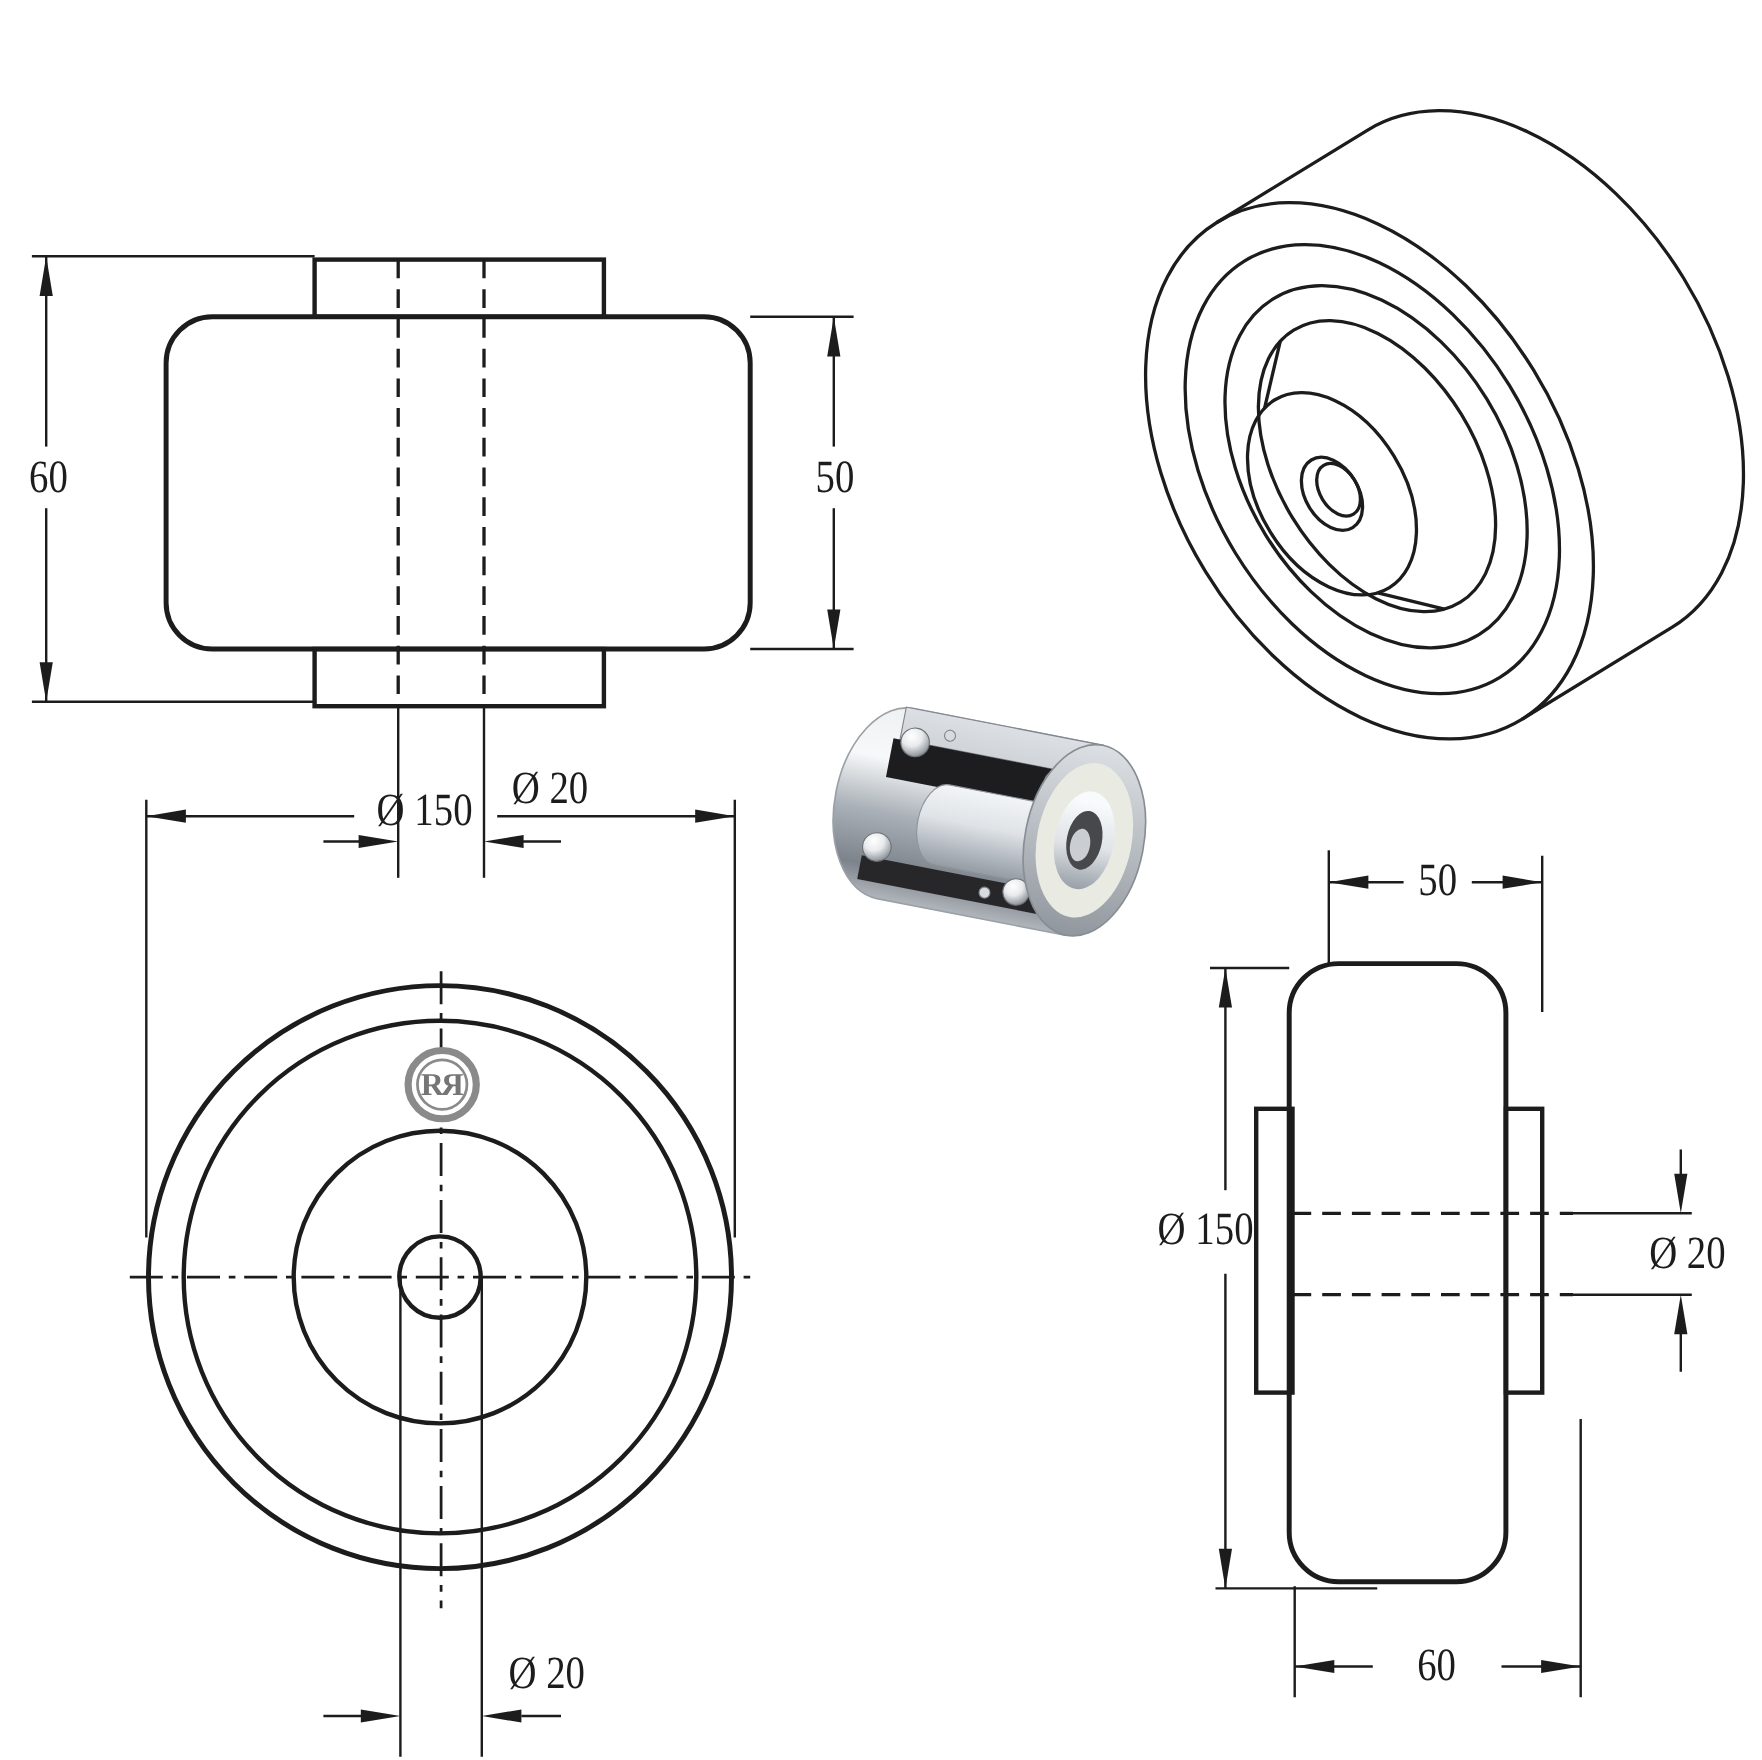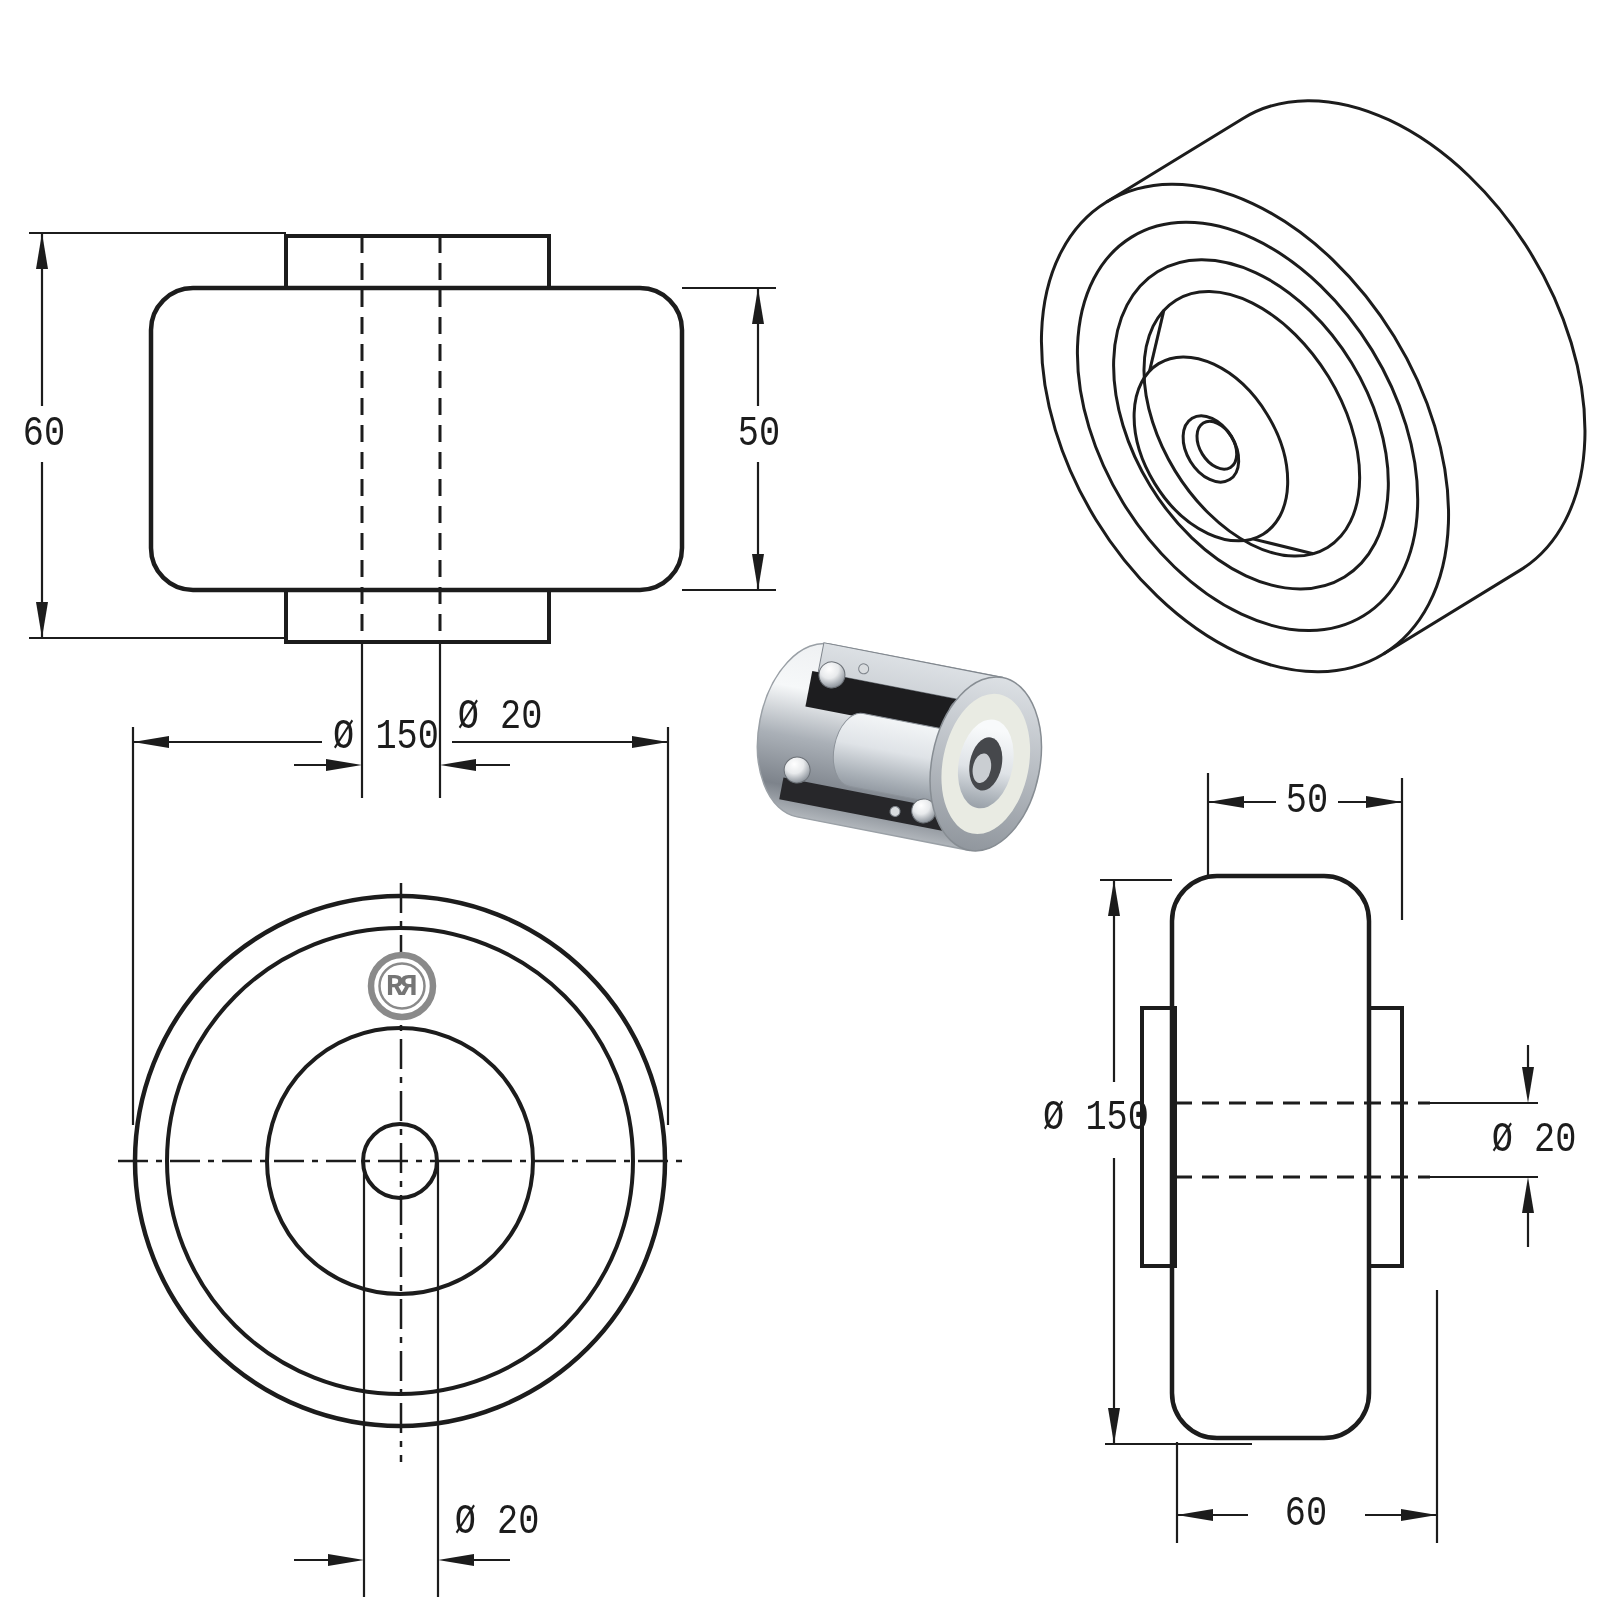--- a/index.html
+++ b/index.html
@@ -1,21 +1,21 @@
 <!DOCTYPE html>
 <html><head>
 <meta charset="utf-8">
 <style>
   html,body{margin:0;padding:0;background:#fff;}
   .canvas{
     position:relative;
     width:1602px;height:1600px;
     background:#ffffff;
     overflow:hidden;
-    font-family:Liberation Mono, monospace;
+    font-family:Liberation Serif, serif;
   }
   .art{position:absolute;left:0;top:0;}
   .dim{
     position:absolute;
     transform:translate(-50%,-50%) scaleX(0.84);
     font-size:42px;
     font-weight:400;
     color:#1c1c1c;
     white-space:nowrap;
     line-height:1;

